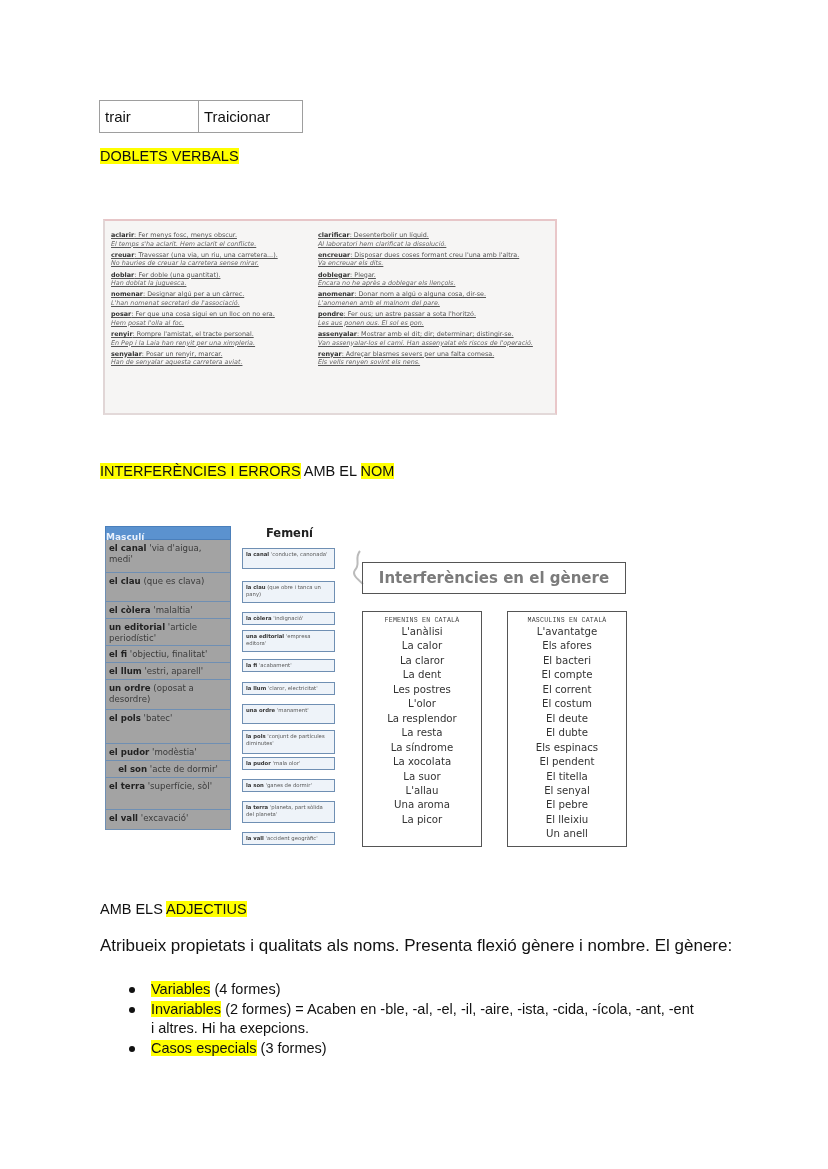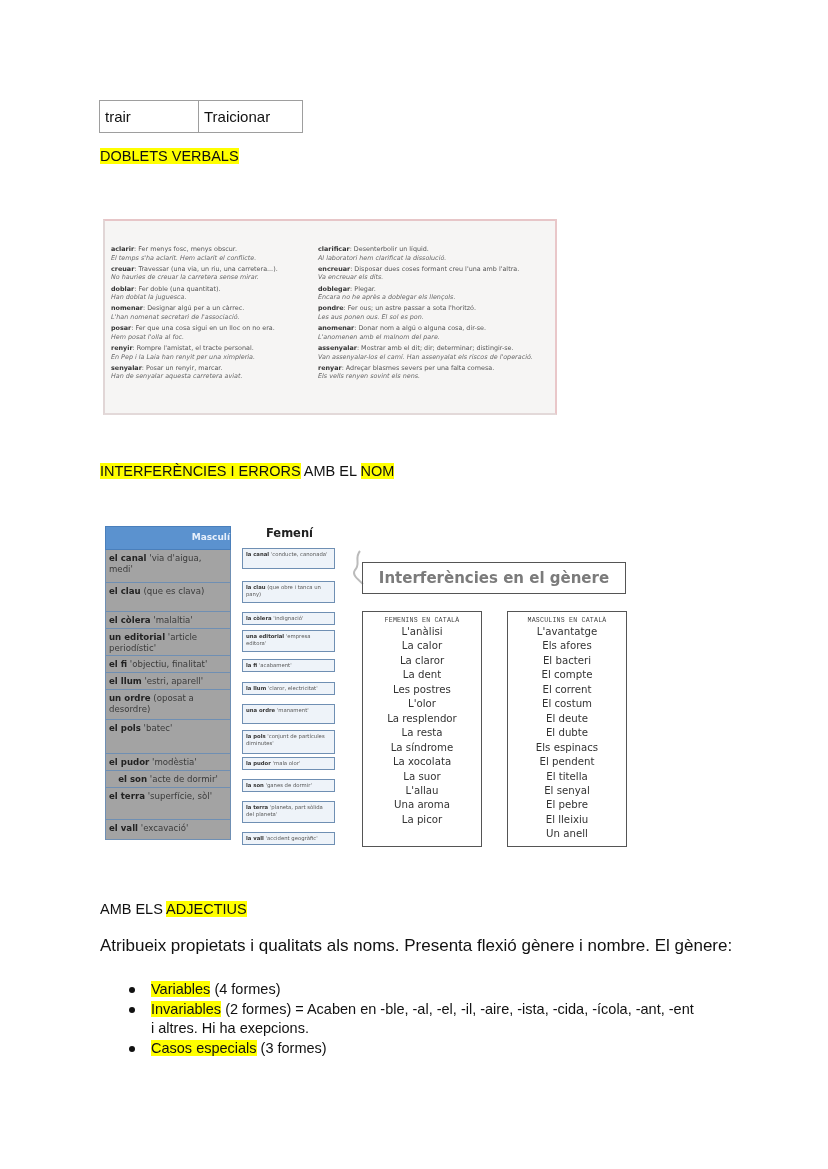--- a/index.html
+++ b/index.html
@@ -14,33 +14,33 @@
   .top-table td.c1 { width: 88px; }
   .top-table td.c2 { width: 93px; }
 
   .heading { font-size: 14.5px; line-height: 18px; }
 
   
   .doblets { left: 103px; top: 219px; width: 454px; height: 196px;
              background: #f6f5f4; border-top: 2px solid #e7c6c8; border-left: 2px solid #e1d6d6;
              border-right: 2px solid #e9c7c9; border-bottom: 2px solid #e3d9d9; box-sizing: border-box;
              font-family: "DejaVu Sans", sans-serif; color: #555; }
-  .dcol { position: absolute; top: 24px; font-size: 6.4px; line-height: 8.6px; }
+  .dcol { position: absolute; top: 10px; font-size: 6.4px; line-height: 8.6px; text-decoration: underline; }
   .dcol.left { left: 6px; width: 208px; }
   .dcol.right { left: 213px; width: 234px; }
   .entry { margin-bottom: 2.6px; }
   .entry .term { font-weight: bold; color: #333; }
   .entry .def { color: #555; }
   .entry .ex { font-style: italic; color: #666; display: block; }
 
   
   .gtable { left: 105px; top: 526px; width: 232px; }
   .masc-col { position: absolute; left: 0; top: 0; width: 126px; }
-  .masc-head { height: 24px; background: #5b92cf; color: #e8f0fb; font-size: 9px; font-weight: bold;
-               text-align: right; line-height: 20px; font-family: "DejaVu Sans", sans-serif;
+  .masc-head { height: 14px; background: #5b92cf; color: #e8f0fb; font-size: 9px; font-weight: bold;
+               text-align: left; line-height: 20px; font-family: "DejaVu Sans", sans-serif;
                border: 1px solid #4a7fbb; box-sizing: border-box; }
   .masc-cell { background: #a3a3a3; border: 1px solid #6f8fb3; border-top: none; box-sizing: border-box;
                font-size: 8.6px; line-height: 11px; padding: 3px 3px; color: #3a3a3a;
                font-family: "DejaVu Sans", sans-serif; }
   .masc-cell b { color: #222; }
   .fem-head { position: absolute; left: 137px; top: 0; width: 95px; text-align: center;
               font-size: 11.5px; font-weight: bold; font-family: "DejaVu Sans", sans-serif; color: #222; }
   .fem-cell { position: absolute; left: 137px; width: 93px; border: 1px solid #6f8fb3;
               background: #eef3f9; font-size: 5.3px; line-height: 6.8px; padding: 2px 3px; box-sizing: border-box;
               color: #555; font-family: "DejaVu Sans", sans-serif; }
@@ -87,22 +87,22 @@
       <div class="entry"><span class="term">doblar</span><span class="def">: Fer doble (una quantitat).</span><span class="ex">Han doblat la juguesca.</span></div>
       <div class="entry"><span class="term">nomenar</span><span class="def">: Designar algú per a un càrrec.</span><span class="ex">L'han nomenat secretari de l'associació.</span></div>
       <div class="entry"><span class="term">posar</span><span class="def">: Fer que una cosa sigui en un lloc on no era.</span><span class="ex">Hem posat l'olla al foc.</span></div>
       <div class="entry"><span class="term">renyir</span><span class="def">: Rompre l'amistat, el tracte personal.</span><span class="ex">En Pep i la Laia han renyit per una ximpleria.</span></div>
       <div class="entry"><span class="term">senyalar</span><span class="def">: Posar un renyir, marcar.</span><span class="ex">Han de senyalar aquesta carretera aviat.</span></div>
     </div>
   <div class="dcol right" id="dright">
       <div class="entry"><span class="term">clarificar</span><span class="def">: Desenterbolir un líquid.</span><span class="ex">Al laboratori hem clarificat la dissolució.</span></div>
       <div class="entry"><span class="term">encreuar</span><span class="def">: Disposar dues coses formant creu l'una amb l'altra.</span><span class="ex">Va encreuar els dits.</span></div>
       <div class="entry"><span class="term">doblegar</span><span class="def">: Plegar.</span><span class="ex">Encara no he après a doblegar els llençols.</span></div>
+      <div class="entry"><span class="term">anomenar</span><span class="def">: Donar nom a algú o alguna cosa, dir-se.</span><span class="ex">L'anomenen amb el malnom del pare.</span></div>
       <div class="entry"><span class="term">pondre</span><span class="def">: Fer ous; un astre passar a sota l'horitzó.</span><span class="ex">Les aus ponen ous. El sol es pon.</span></div>
-      <div class="entry"><span class="term">anomenar</span><span class="def">: Donar nom a algú o alguna cosa, dir-se.</span><span class="ex">L'anomenen amb el malnom del pare.</span></div>
       <div class="entry"><span class="term">assenyalar</span><span class="def">: Mostrar amb el dit; dir; determinar; distingir-se.</span><span class="ex">Van assenyalar-los el camí. Han assenyalat els riscos de l'operació.</span></div>
       <div class="entry"><span class="term">renyar</span><span class="def">: Adreçar blasmes severs per una falta comesa.</span><span class="ex">Els vells renyen sovint els nens.</span></div>
     </div>
 </div>
 
 <div class="abs heading" style="left:100px; top:462px;">
   <span class="hl">INTERFERÈNCIES I ERRORS</span><span style="white-space:pre"> AMB EL </span><span class="hl">NOM</span>
 </div>
 
 <div class="abs gtable">

